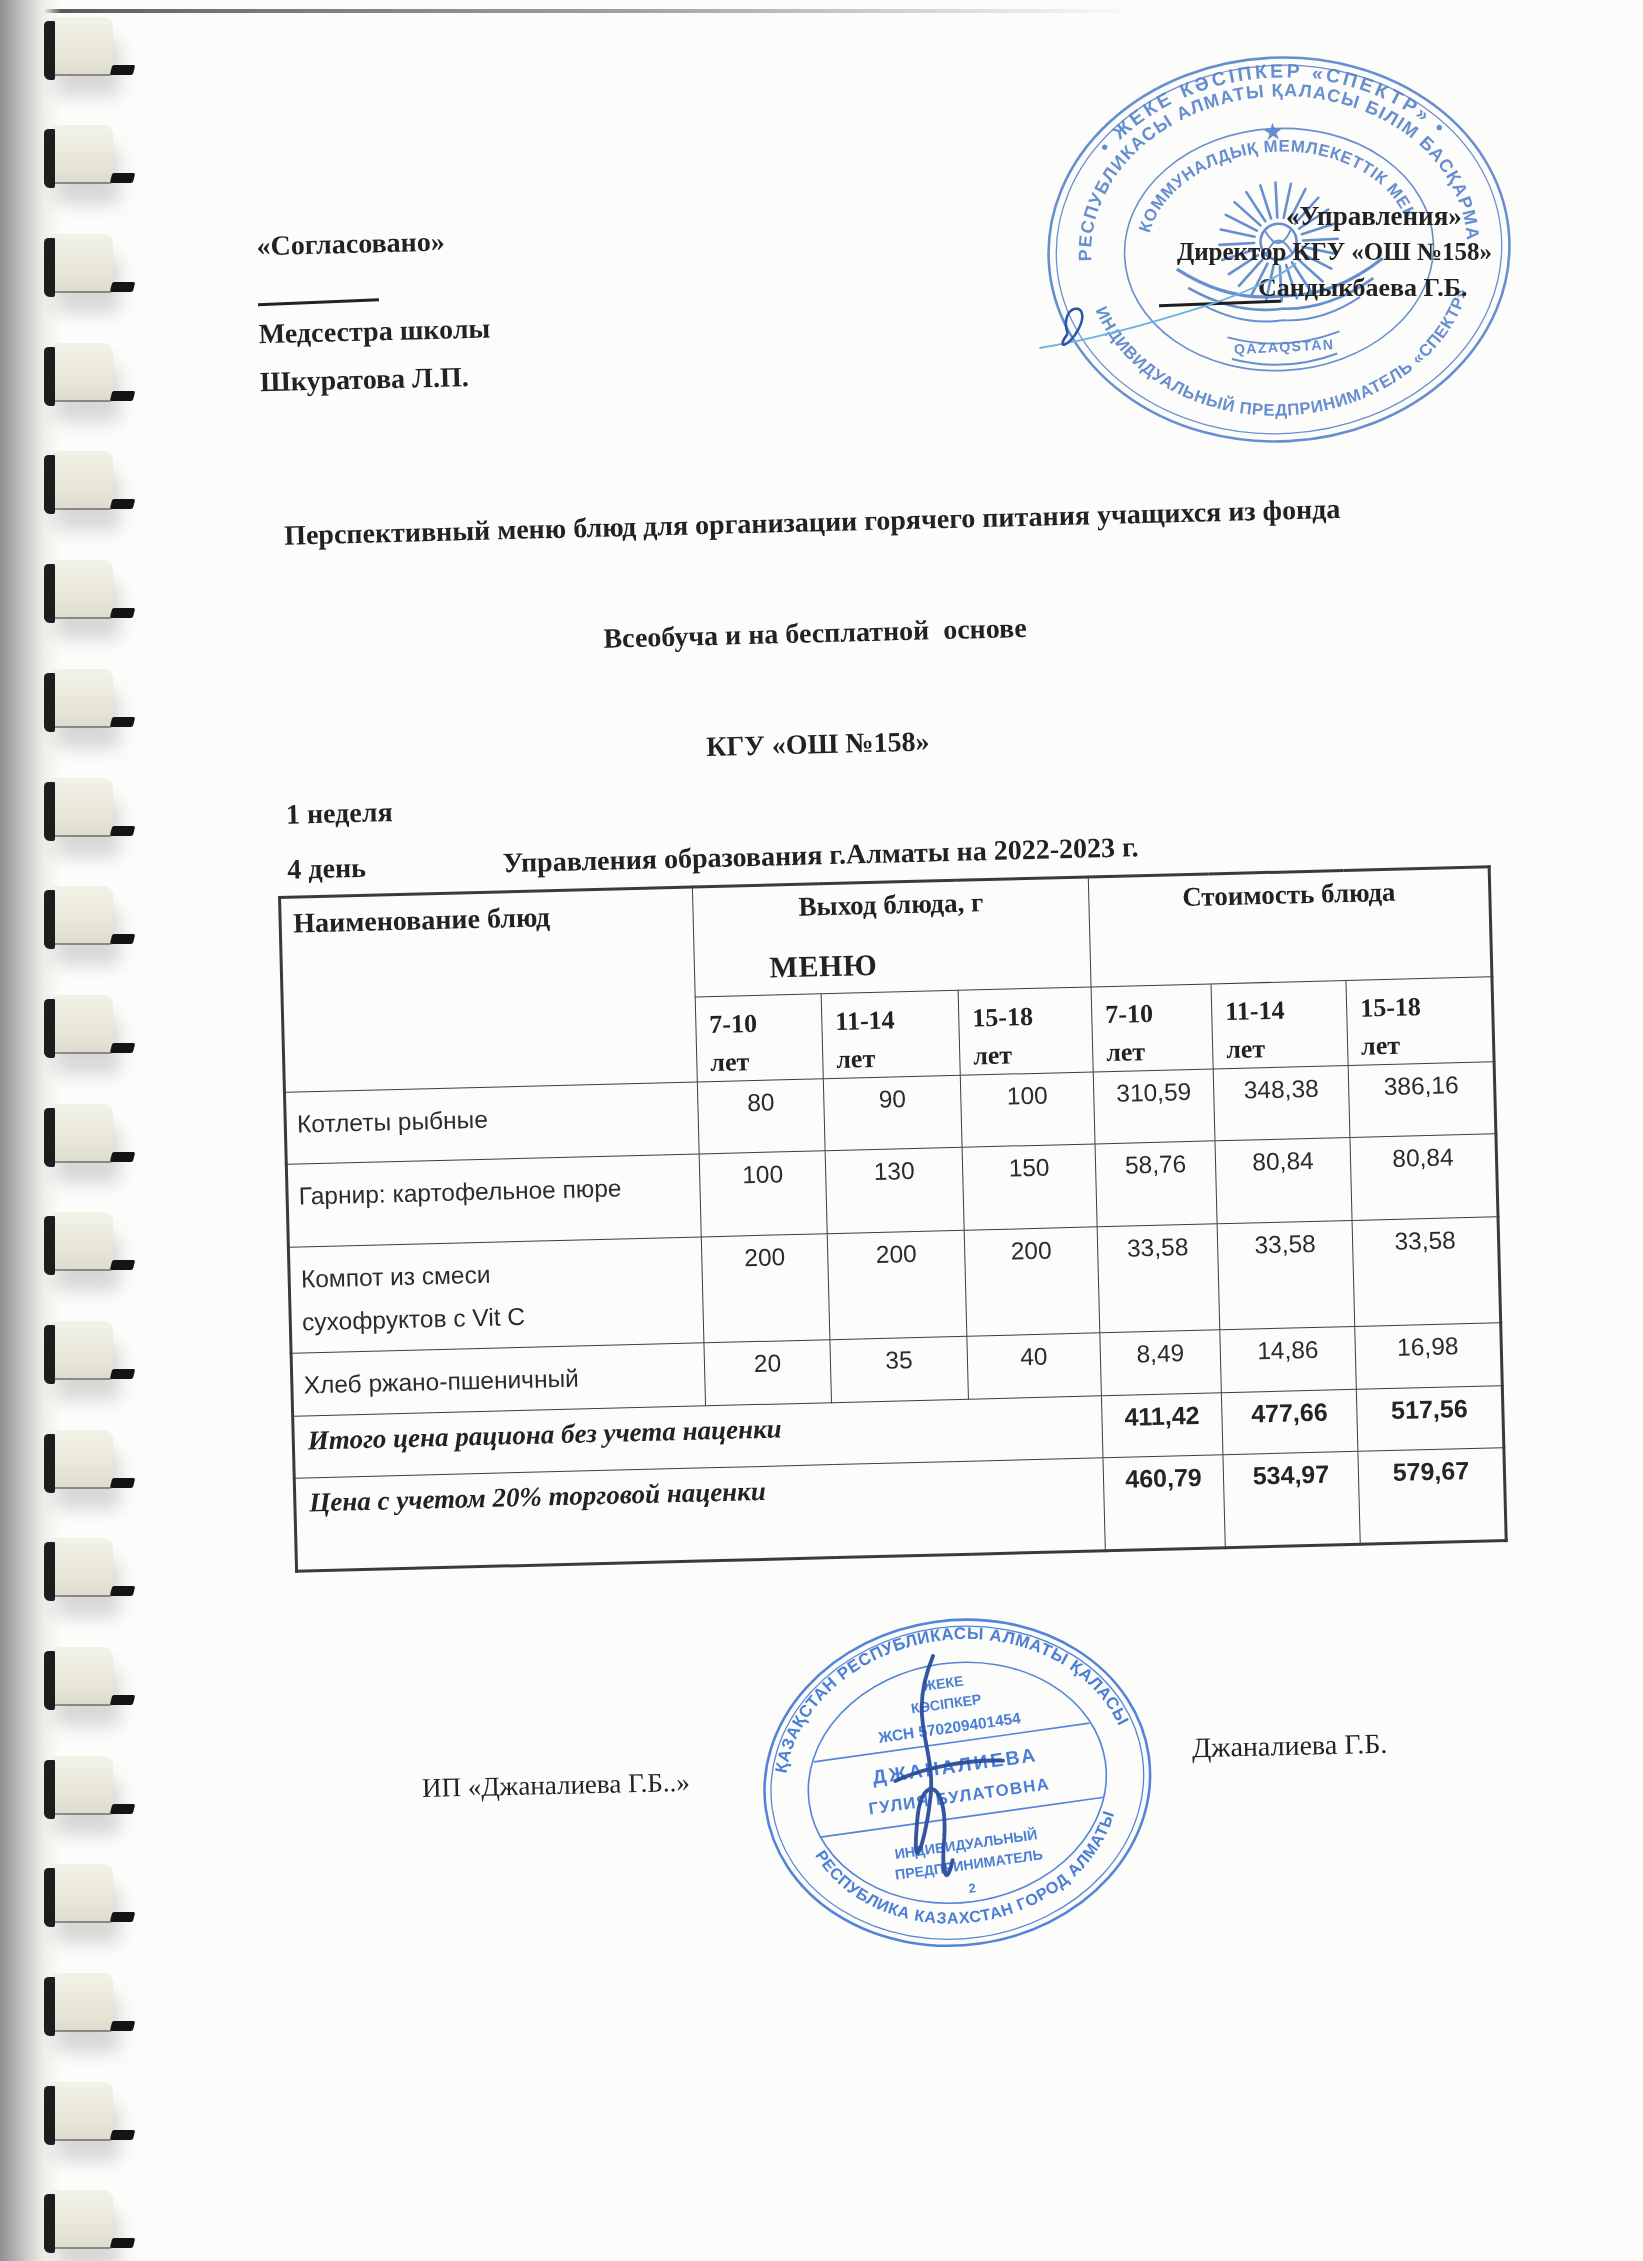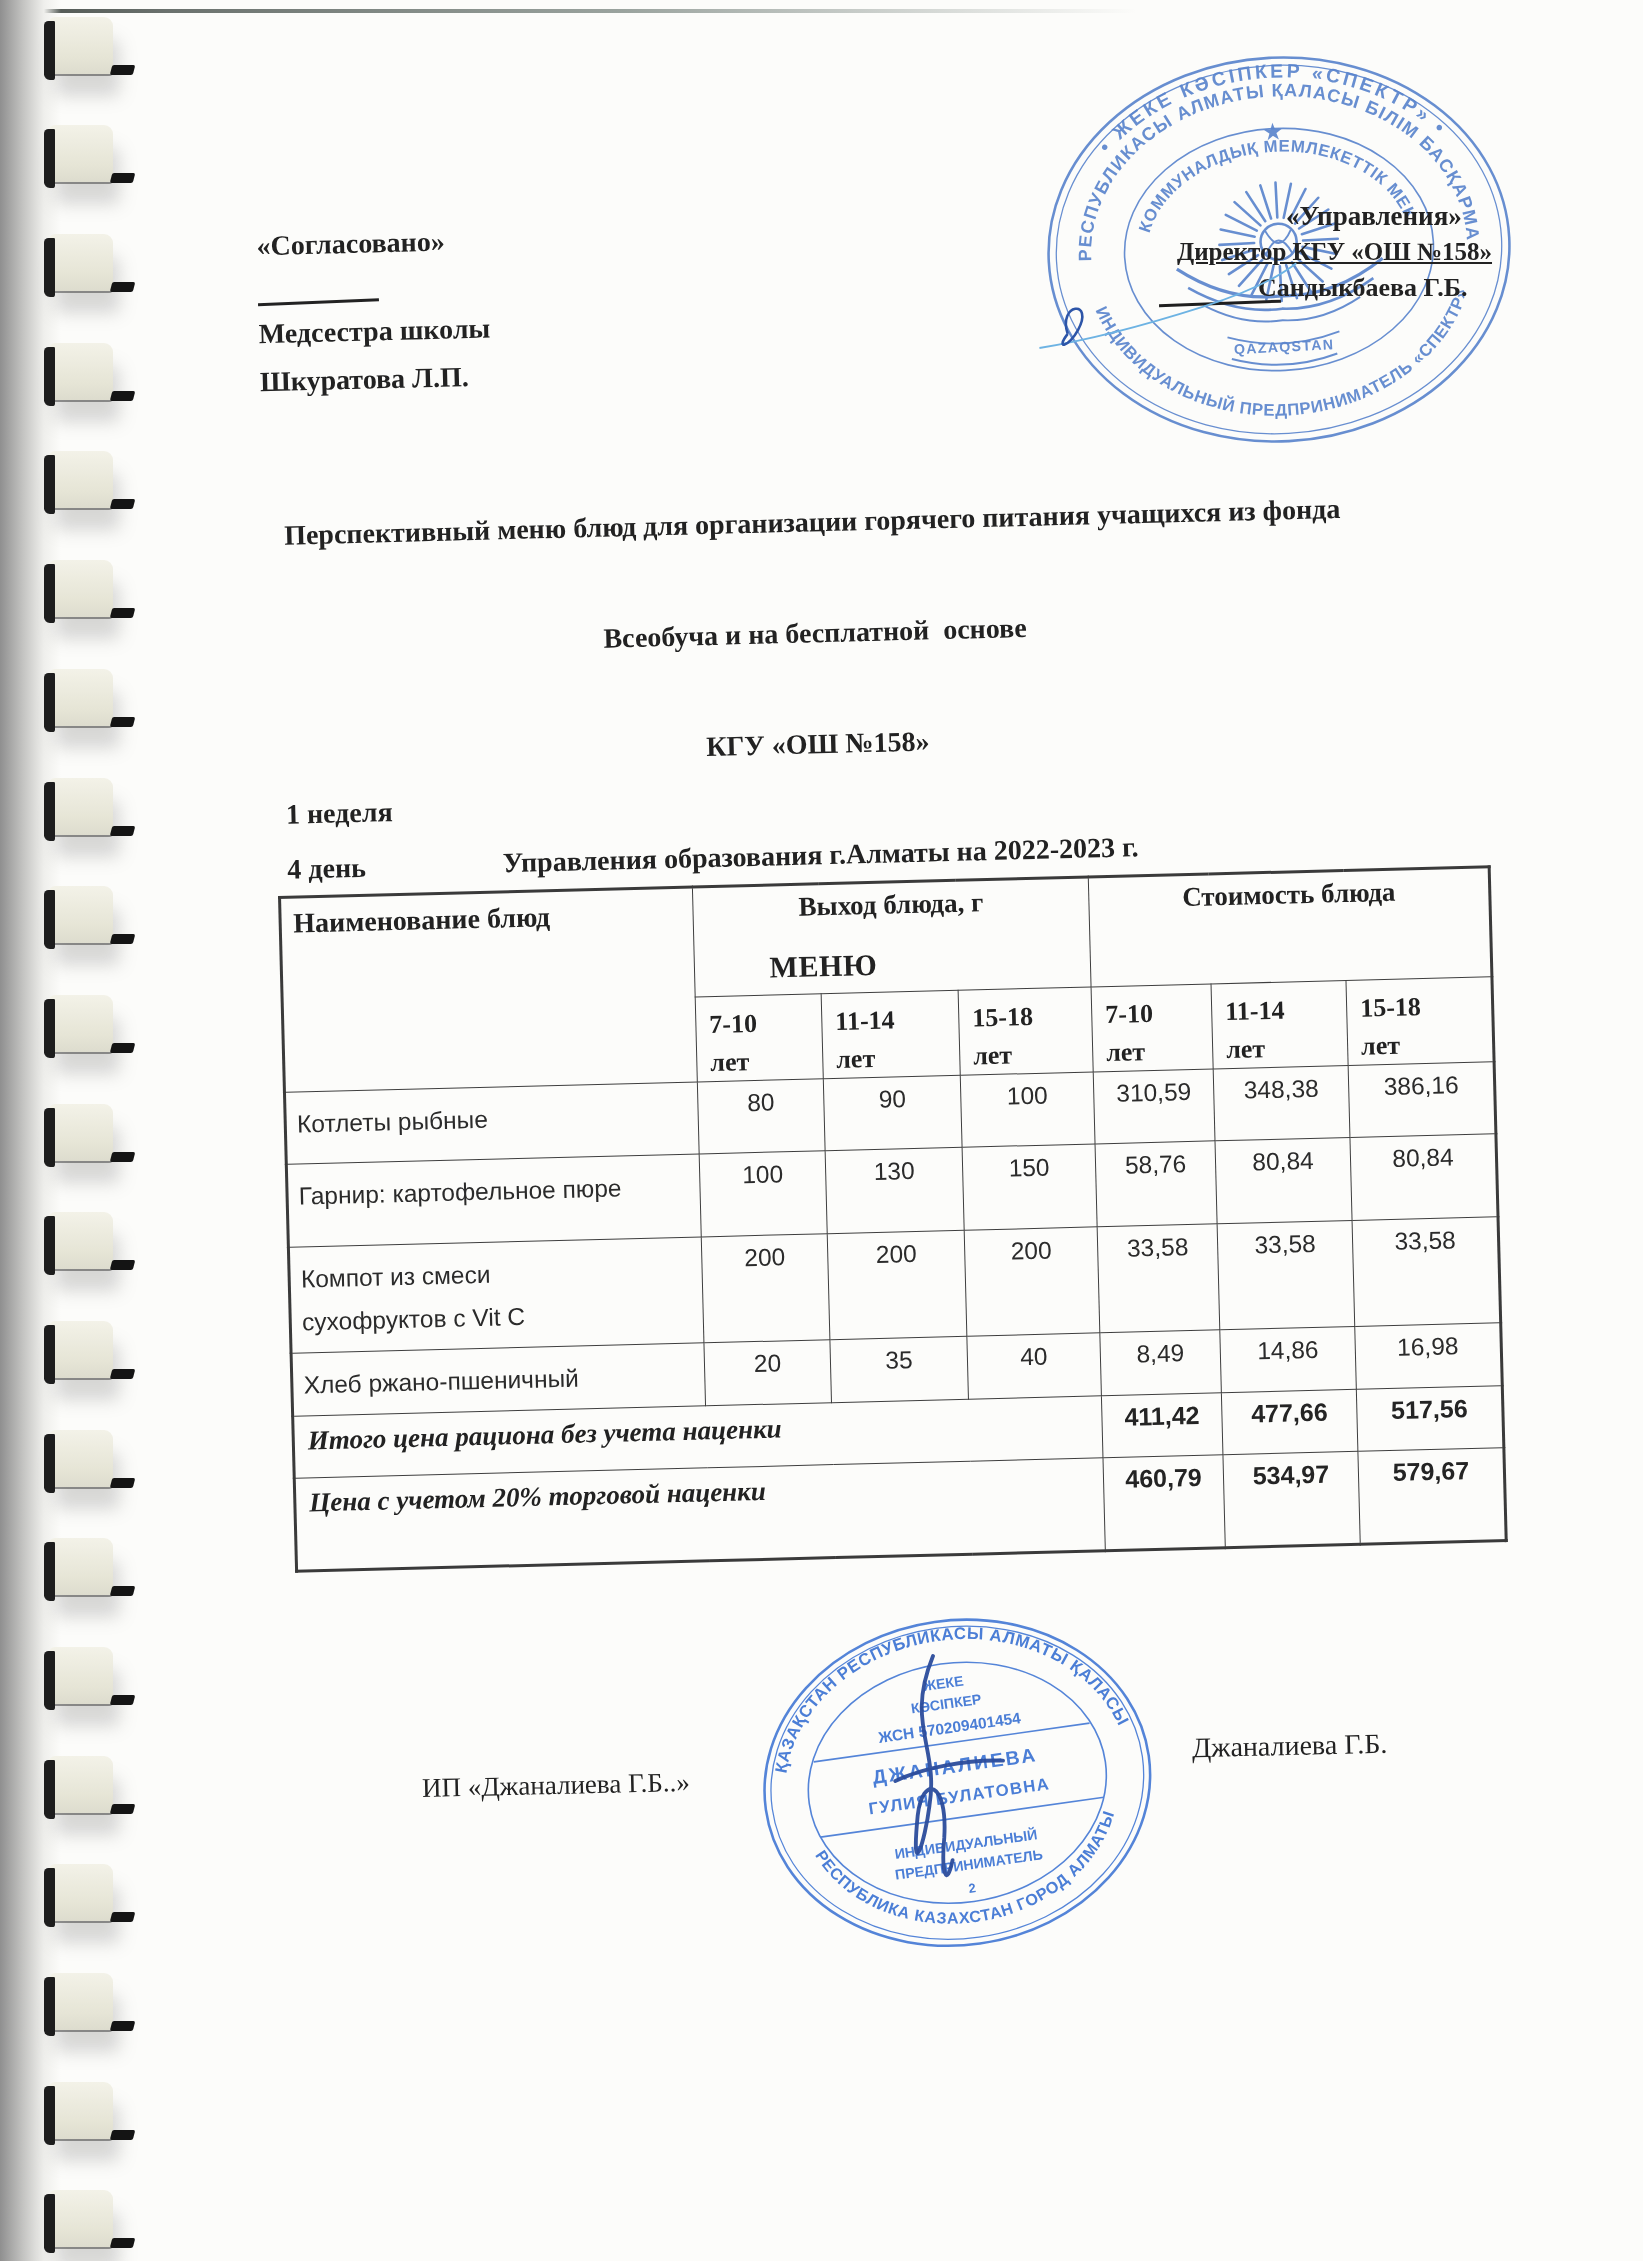--- a/index.html
+++ b/index.html
@@ -46,21 +46,21 @@
     padding:10.3px 5.2px 0 10.3px;line-height:1.75;white-space:pre-line;}
   td.num{font-family:"Liberation Sans",sans-serif;font-size:24.5px;color:#2b2b2b;
     text-align:center;padding-top:7.7px;}
   td.tlabel{font-weight:bold;font-style:italic;font-size:27px;padding:9px 5.2px 0 13px;}
   td.tnum{font-family:"Liberation Sans",sans-serif;font-weight:bold;font-size:25px;
     color:#242424;text-align:center;padding-top:6.4px;}
   
   .school-stamp{position:absolute;left:1039px;top:37px;transform:rotate(-3deg);}
   .approve{position:absolute;font-weight:bold;white-space:nowrap;}
   .approve.lbl{left:1286px;top:201px;font-size:27px;}
-  .approve.role{left:1177px;top:238px;font-size:25px;text-decoration:underline;}
+  .approve.role{left:1177px;top:238px;font-size:25px;}
   .approve.name{left:1258px;top:273px;font-size:26px;}
   .approve-line{position:absolute;left:1159px;top:302px;width:122px;height:3.2px;background:#1f1f1f;transform:rotate(-2.2deg);}
   .pen{position:absolute;left:1030px;top:244px;}
   .ip-stamp{position:absolute;left:751px;top:1610px;transform:rotate(-8deg);}
   .foot{position:absolute;font-size:27px;white-space:nowrap;transform:rotate(-1.3deg);}
   .foot.ip{left:422px;top:1770px;}
   .foot.sig{left:1192px;top:1730px;font-size:28px;}
   .stamp-text{font-family:"Liberation Sans",sans-serif;font-weight:bold;}
 </style>
 </head>

